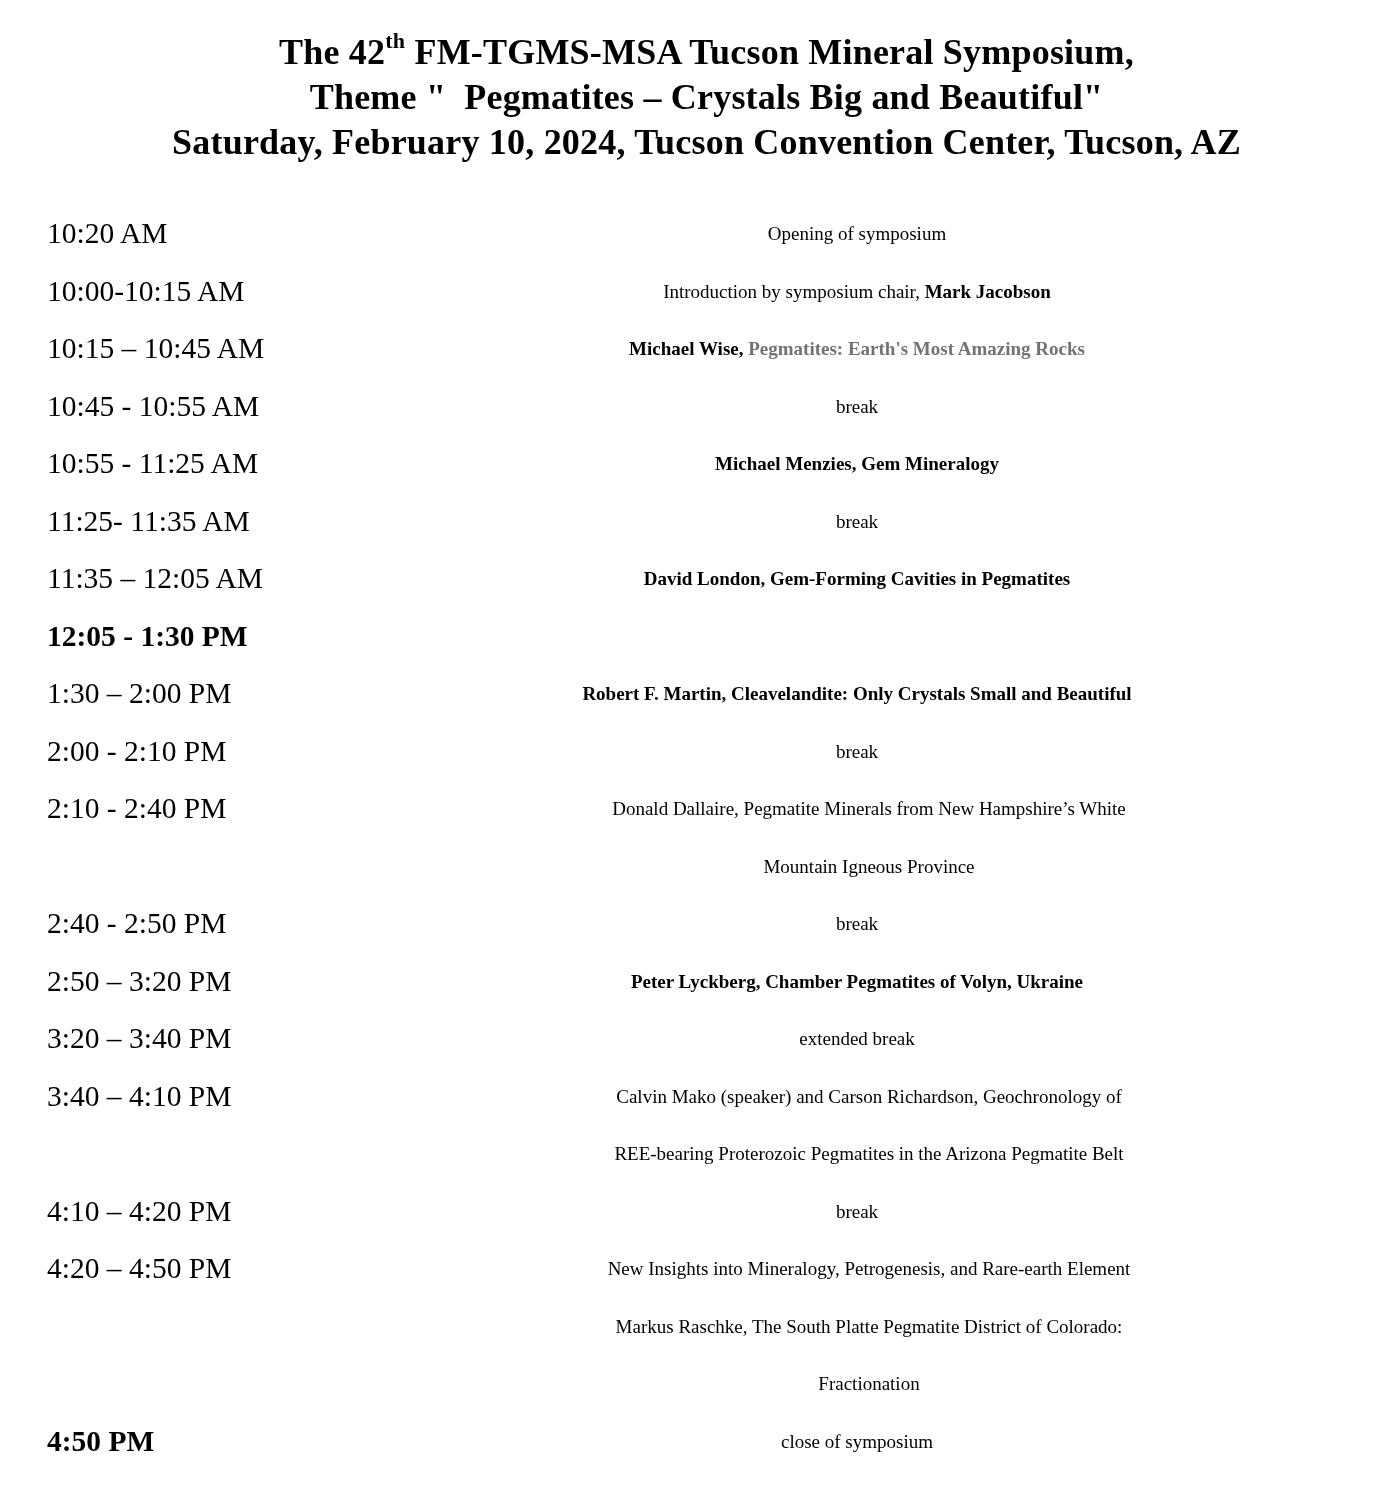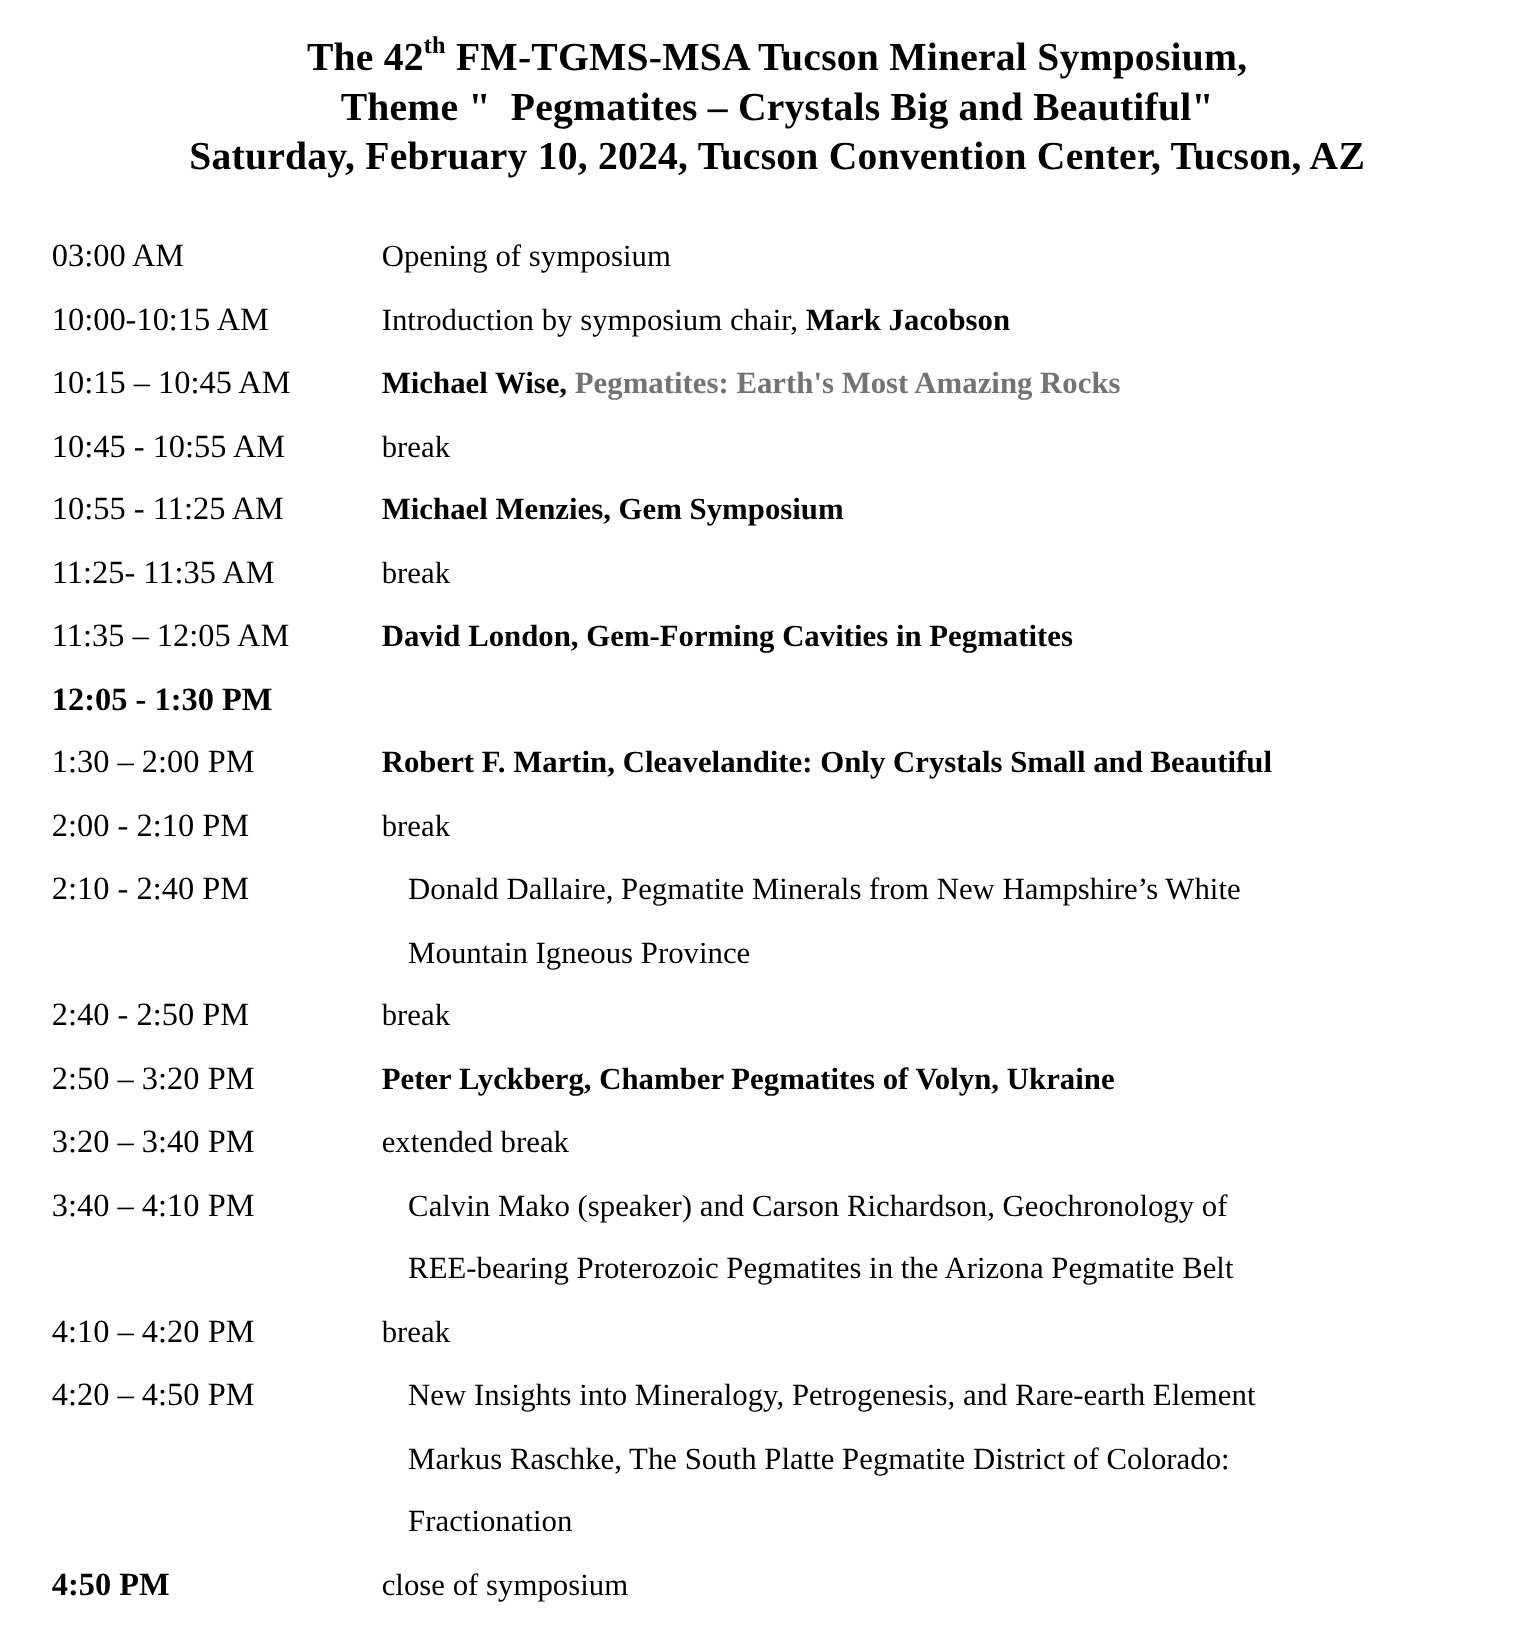--- a/index.html
+++ b/index.html
@@ -54,61 +54,62 @@
     .time {
       width: 300px;
       flex: 0 0 300px;
       font-size: 29.5px;
       line-height: 57.5px;
       white-space: nowrap;
     }
     .time.bold { font-weight: bold; }
     .desc {
       flex: 1;
-      font-size: 28px;
+      font-size: 19px;
       line-height: 57.5px;
+      text-align: center;
     }
     .desc .b { font-weight: bold; }
     .desc .gray { color: #737373; }
     .desc .line { display: block; white-space: nowrap; margin-left: 24px; }
   </style>
 </head>
 <body>
 
 <div class="header">
   <span class="line"><span>The 42</span><sup>th</sup><span> FM-TGMS-MSA Tucson Mineral Symposium,</span></span>
   <span class="line"><span>Theme " </span><span class="link-blank"> </span><span>Pegmatites – Crystals Big and Beautiful"</span></span>
   <span class="line">Saturday, February 10, 2024, Tucson Convention Center, Tucson, AZ</span>
 </div>
 
 <div class="schedule">
 
   <div class="row">
-    <div class="time">03:00 AM</div>
+    <div class="time">10:20 AM</div>
     <div class="desc"><span>Opening of symposium</span></div>
   </div>
 
   <div class="row">
     <div class="time">10:00-10:15 AM</div>
     <div class="desc"><span>Introduction by symposium chair, </span><span class="b">Mark Jacobson</span></div>
   </div>
 
   <div class="row">
     <div class="time">10:15 – 10:45 AM</div>
     <div class="desc"><span class="b">Michael Wise, </span><span class="b gray">Pegmatites: Earth's Most Amazing Rocks</span></div>
   </div>
 
   <div class="row">
     <div class="time">10:45 - 10:55 AM</div>
     <div class="desc"><span>break</span></div>
   </div>
 
   <div class="row">
     <div class="time">10:55 - 11:25 AM</div>
-    <div class="desc"><span class="b">Michael Menzies, Gem Symposium</span></div>
+    <div class="desc"><span class="b">Michael Menzies, Gem Mineralogy</span></div>
   </div>
 
   <div class="row">
     <div class="time">11:25- 11:35 AM</div>
     <div class="desc"><span>break</span></div>
   </div>
 
   <div class="row">
     <div class="time">11:35 – 12:05 AM</div>
     <div class="desc"><span class="b">David London, Gem-Forming Cavities in Pegmatites</span></div>

